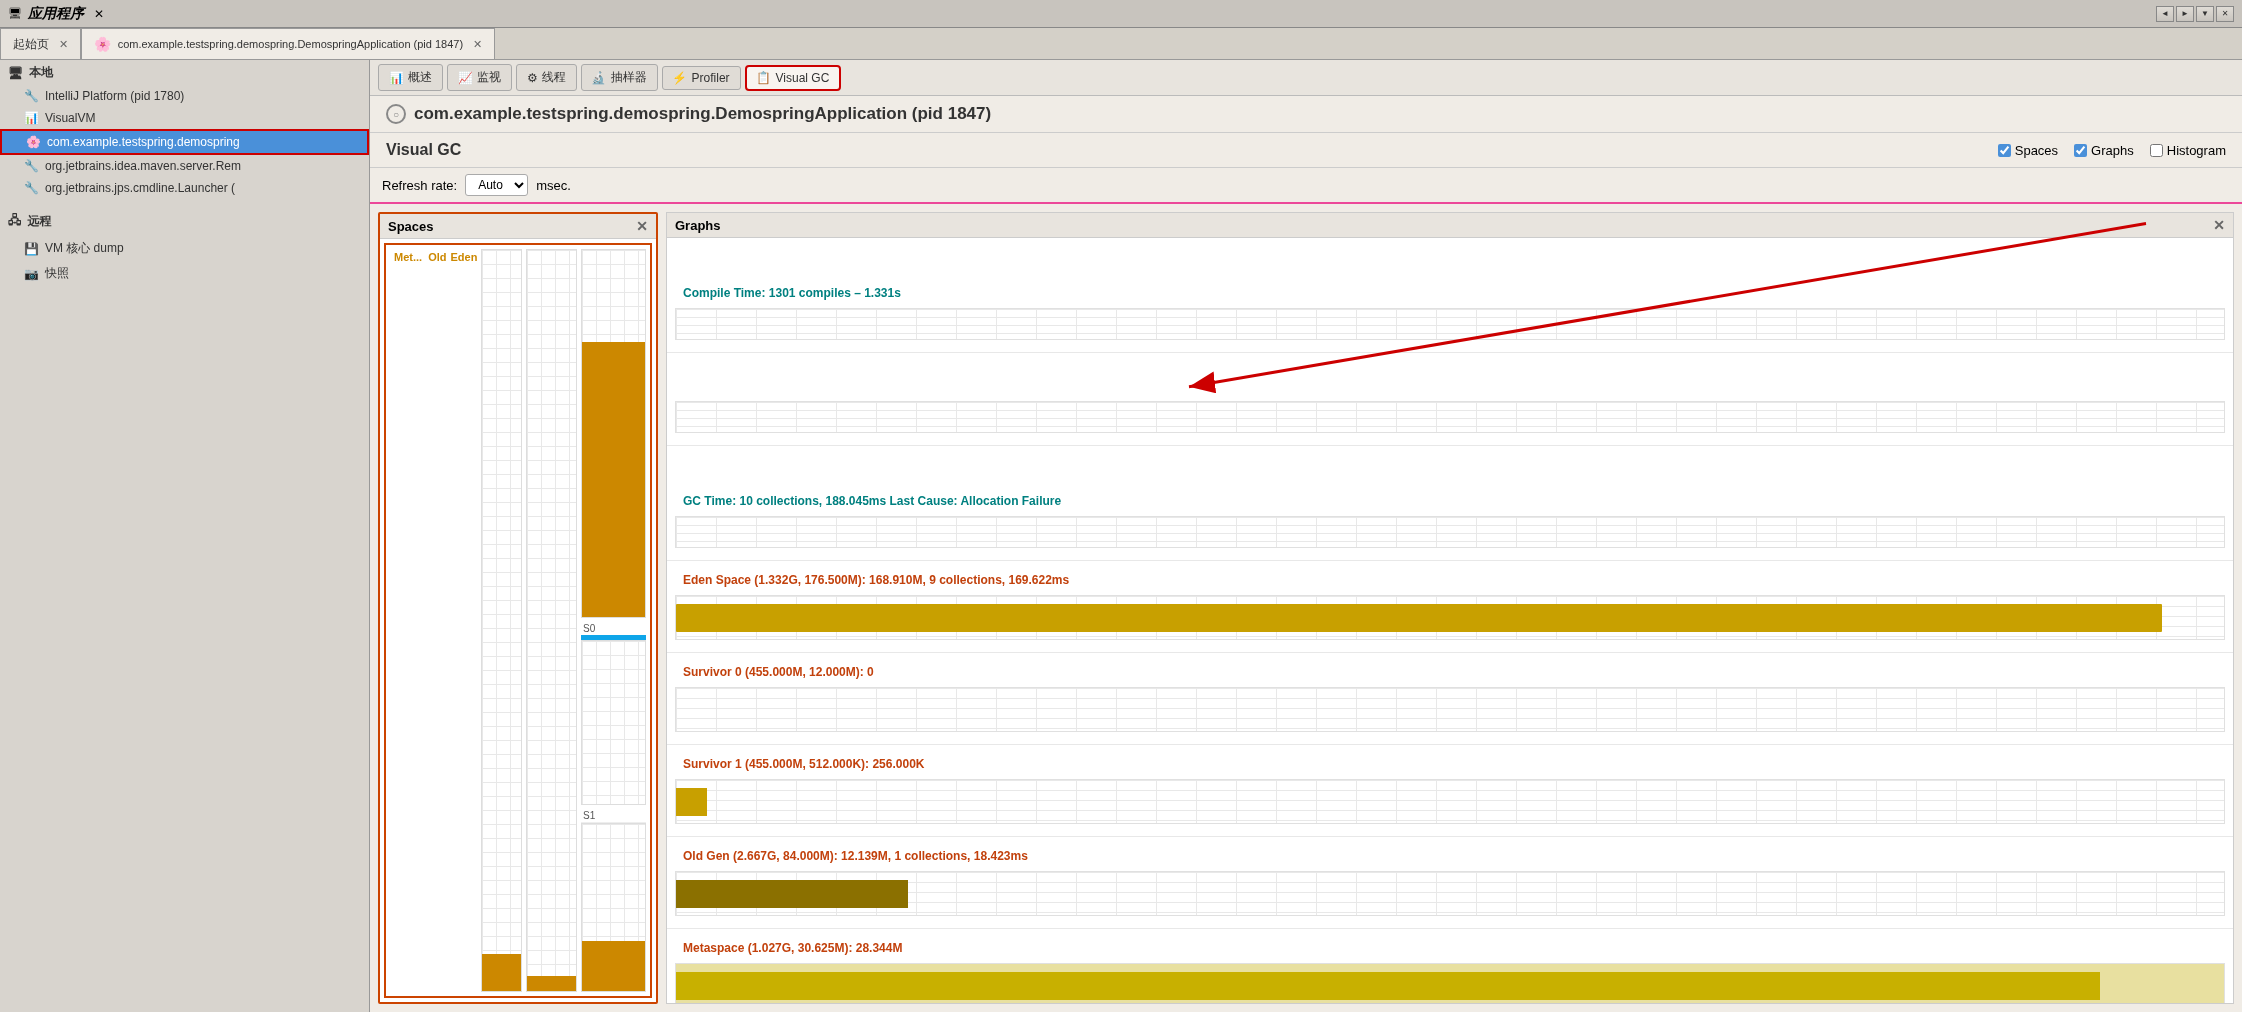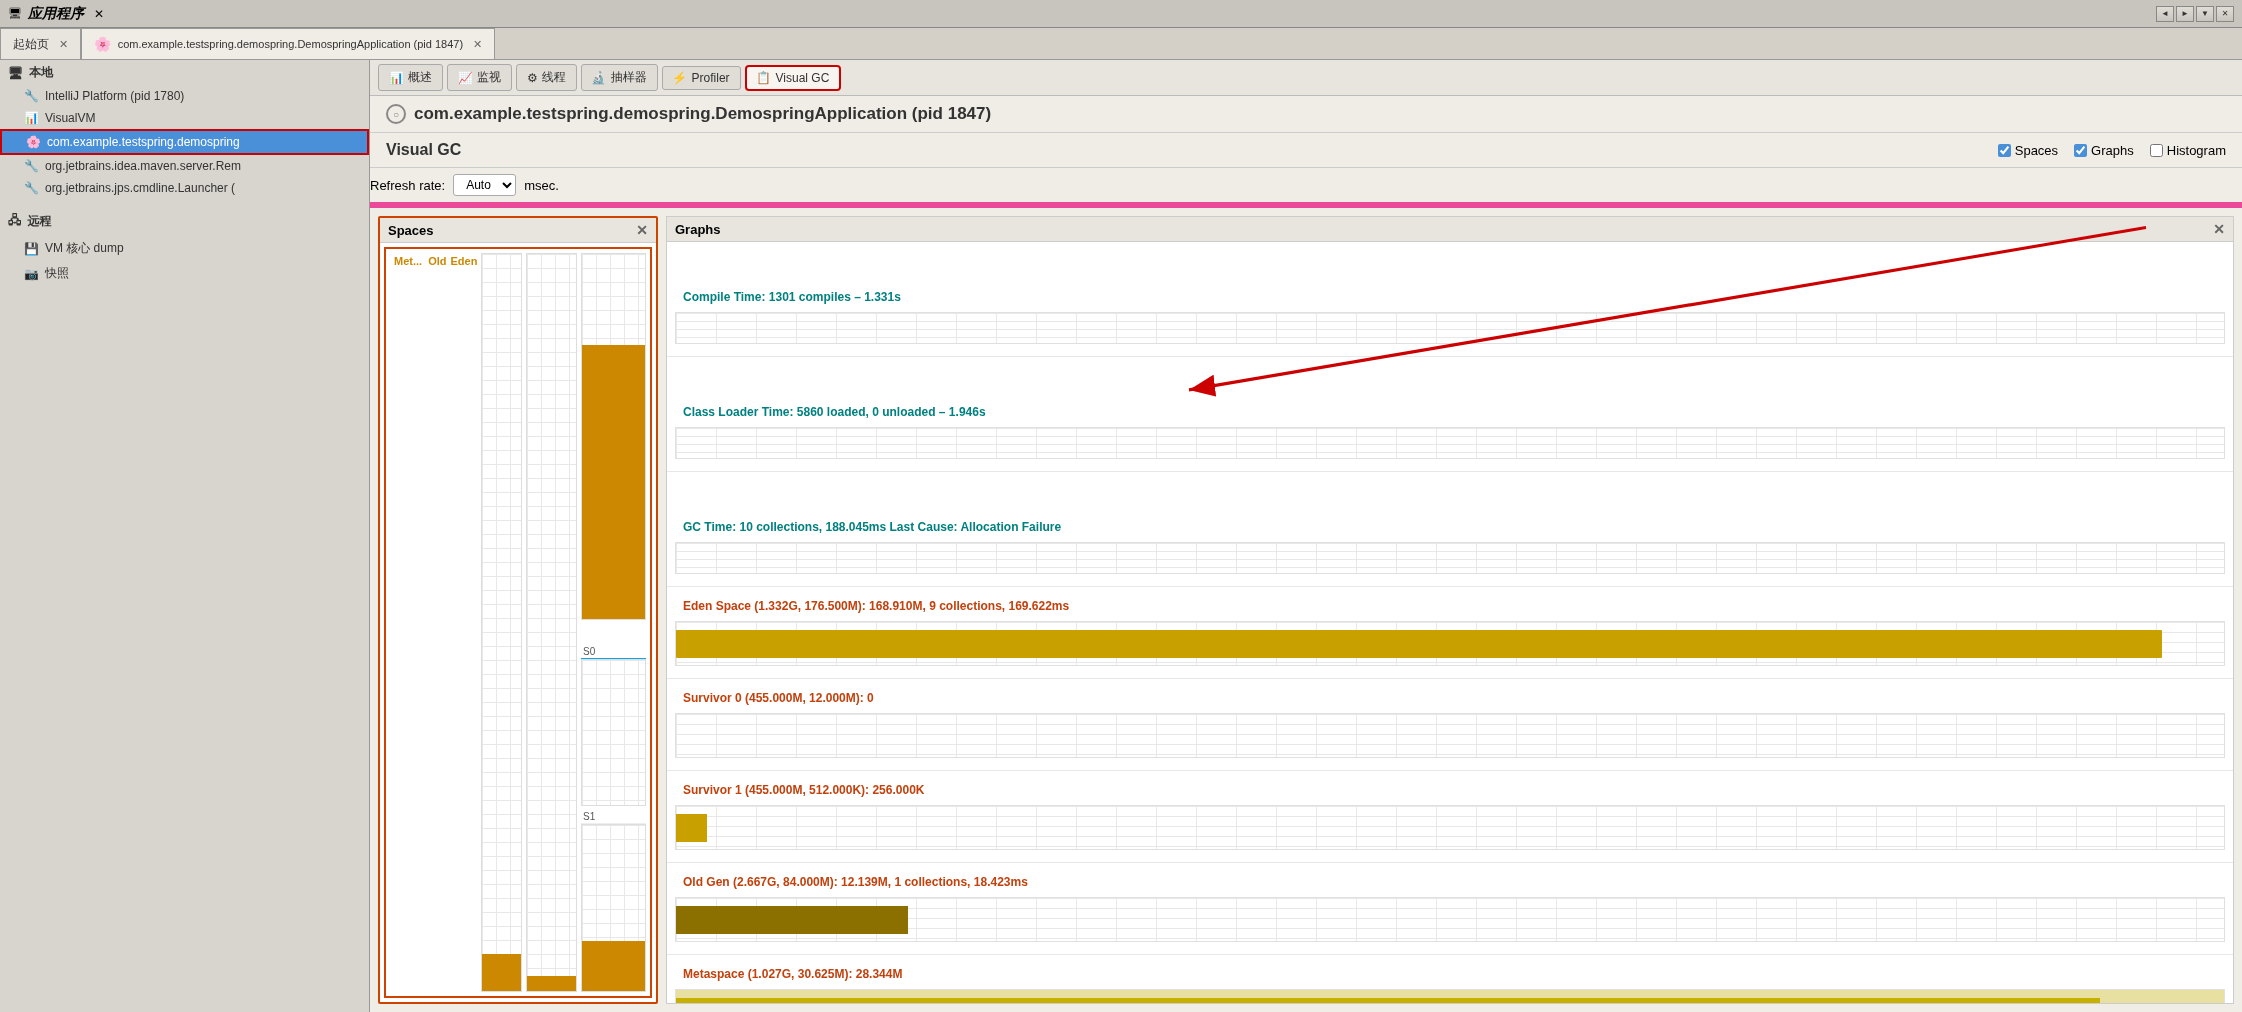--- a/index.html
+++ b/index.html
@@ -180,23 +180,23 @@
     }
 
     .checkbox-item input[type="checkbox"] {
       accent-color: #4a90d9;
     }
 
     
     .refresh-bar {
       display: flex;
       align-items: center;
-      padding: 6px 0;
+      padding: 6px 12px;
       gap: 8px;
-      border-bottom: 6px solid #ec4899;
+      border-bottom: 2px solid #ec4899;
       font-size: 13px;
       flex-shrink: 0;
       background: #f0ece6;
     }
 
     .refresh-select {
       padding: 2px 8px;
       border: 1px solid #aaa;
       border-radius: 3px;
       background: white;
@@ -477,21 +477,21 @@
                 <div style="position:absolute; bottom:0; left:0; right:0; height:2%; background:#cc8800;"></div>
               </div>
 
               <div style="flex:2; display:flex; flex-direction:column; gap:4px;">
 
                 <div style="flex:2; border:1px solid #ddd; position:relative; background-image: linear-gradient(to right, #e8e8e8 1px, transparent 1px), linear-gradient(to bottom, #e8e8e8 1px, transparent 1px); background-size: 14px 14px;">
                   <div style="position:absolute; bottom:0; left:0; right:0; height:75%; background:#cc8800;"></div>
                 </div>
 
                 <div style="flex:1; display:flex; flex-direction:column;">
-                  <div style="font-size:10px; color:#555; padding:1px 2px; border-bottom:1px solid #0ea5e9;margin-top:21px;">S0</div>
+                  <div style="font-size:10px; color:#555; padding:1px 2px; border-bottom:5px solid #0ea5e9;">S0</div>
                   <div style="flex:1; border:1px solid #ddd; position:relative; background-image: linear-gradient(to right, #e8e8e8 1px, transparent 1px), linear-gradient(to bottom, #e8e8e8 1px, transparent 1px); background-size: 14px 14px; min-height:50px;">
                   </div>
                 </div>
 
                 <div style="flex:1; display:flex; flex-direction:column;">
                   <div style="font-size:10px; color:#555; padding:1px 2px; border-bottom:1px solid #eee;">S1</div>
                   <div style="flex:1; border:1px solid #ddd; position:relative; background-image: linear-gradient(to right, #e8e8e8 1px, transparent 1px), linear-gradient(to bottom, #e8e8e8 1px, transparent 1px); background-size: 14px 14px; min-height:50px;">
                     <div style="position:absolute; bottom:0; left:0; right:0; height:30%; background:#cc8800;"></div>
                   </div>
                 </div>
@@ -508,23 +508,20 @@
           <div class="graph-rows-container">
 
             <div class="graph-row-thin" style="padding:8px;">
               <div class="graph-row-header color-teal">
                 <span>Compile Time: 1301 compiles – 1.331s</span>
               </div>
               <div style="height:32px; margin:4px 0; background-image: linear-gradient(to right, #e8e8e8 1px, transparent 1px), linear-gradient(to bottom, #e8e8e8 1px, transparent 1px); background-size: 40px 8px; border:1px solid #e0e0e0;"></div>
             </div>
 
             <div class="graph-row-thin" style="padding:8px;">
-              <div class="graph-row-header color-teal">
-                <span>Class Loader Time: 5860 loaded, 0 unloaded – 1.946s</span>
-              </div>
               <div style="height:32px; margin:4px 0; background-image: linear-gradient(to right, #e8e8e8 1px, transparent 1px), linear-gradient(to bottom, #e8e8e8 1px, transparent 1px); background-size: 40px 8px; border:1px solid #e0e0e0;"></div>
             </div>
 
             <div class="graph-row-thin" style="padding:8px;">
               <div class="graph-row-header color-teal">
                 <span>GC Time: 10 collections, 188.045ms Last Cause: Allocation Failure</span>
               </div>
               <div style="height:32px; margin:4px 0; background-image: linear-gradient(to right, #e8e8e8 1px, transparent 1px), linear-gradient(to bottom, #e8e8e8 1px, transparent 1px); background-size: 40px 8px; border:1px solid #e0e0e0;"></div>
             </div>
 

